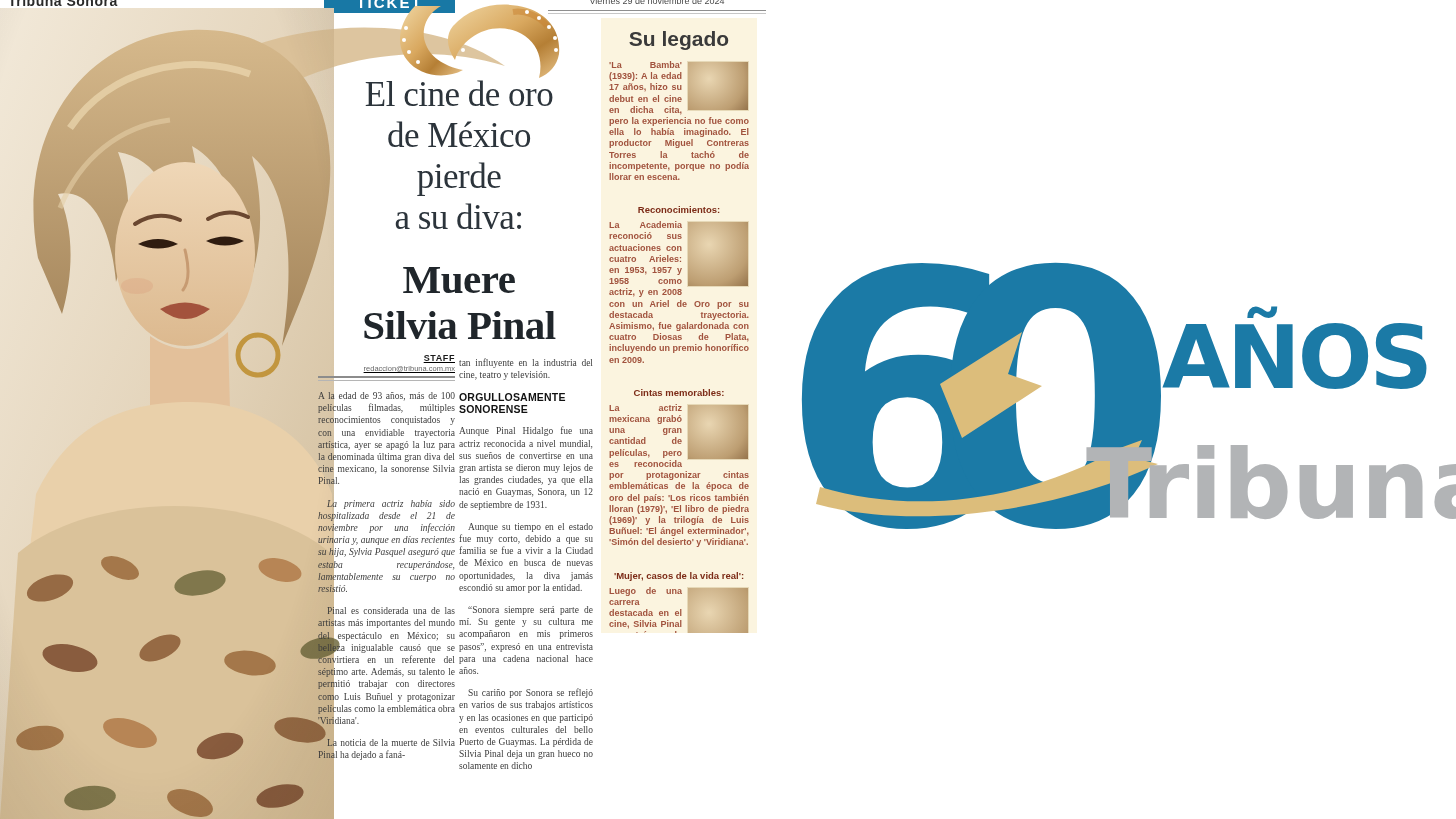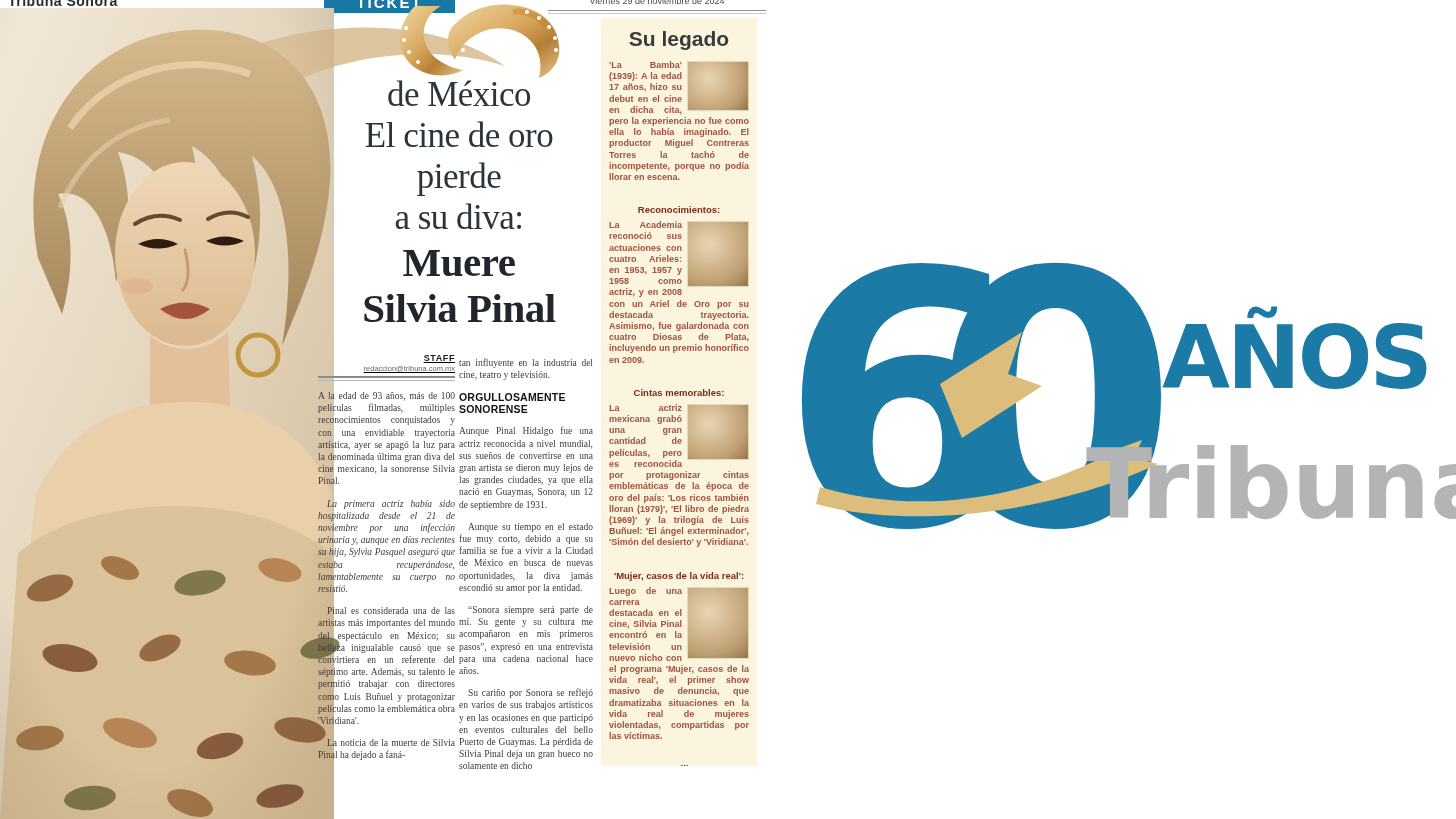--- a/index.html
+++ b/index.html
@@ -22,41 +22,41 @@
   .date-rule2{position:absolute;left:548px;top:13px;width:218px;border-top:1px solid #c7c7c7;}
 
   
   .photo{position:absolute;left:0;top:8px;width:520px;height:811px;z-index:1;pointer-events:none;}
   .film{position:absolute;left:393px;top:0;width:178px;height:80px;z-index:3;}
 
   
   .headline{position:absolute;left:318px;top:74px;width:282px;text-align:center;z-index:4;}
   .kick{font:400 35px/41px "Liberation Serif",serif;color:#2c343b;letter-spacing:-.5px;}
   .mainhead{font:700 41px/46px "Liberation Serif",serif;color:#20262b;letter-spacing:-.5px;}
-  .mainhead.first{margin-top:1px;}
+  .mainhead.first{margin-top:18px;}
 
   
   .byline{position:absolute;left:318px;top:353px;width:137px;text-align:right;z-index:4;text-decoration:underline;}
   .by-author{font:700 9px/11px "Liberation Sans",sans-serif;color:#1a1a1a;letter-spacing:.6px;}
   .by-email{font:400 7.5px/9px "Liberation Sans",sans-serif;color:#666;}
   .by-rule{margin-top:3px;height:2px;border-top:2px solid #8c8c8c;border-bottom:1px solid #b5b5b5;}
 
   
   .col{position:absolute;font:400 9.5px/12.2px "Liberation Serif",serif;color:#3b3b3b;
        text-align:justify;z-index:4;}
   .col1{left:318px;top:389px;width:137px;height:430px;overflow:hidden;}
   .col2{left:459px;top:356px;width:134px;height:463px;overflow:hidden;}
   .col p{margin:1px 0 10px 0;}
   .col p.ind{text-indent:9px;}
   .col p.ital{font-style:italic;}
   .subhead{font:700 10.5px/12px "Liberation Sans",sans-serif;color:#121212;margin:2px 0 3px 0;
            text-align:left;letter-spacing:.2px;}
 
   
-  .sidebar{position:absolute;left:601px;top:18px;width:156px;height:748px;background:#fbf4df;
+  .sidebar{position:absolute;left:601px;top:18px;width:156px;height:615px;background:#fbf4df;
            box-sizing:border-box;padding:9px 8px;overflow:hidden;z-index:4;}
   .sb-title{font:700 21px/24px "Liberation Sans",sans-serif;color:#3a3a3a;text-align:center;
             margin:0 0 9px 0;}
   .sb-sec{margin-bottom:10px;overflow:hidden;}
   .sb-head{font:700 9.5px/11px "Liberation Sans",sans-serif;color:#7c2b17;text-align:center;
            margin:11px 0 5px 0;}
   .sb-text{font:700 9px/11.2px "Liberation Sans",sans-serif;color:#a1523d;text-align:justify;}
   .sb-photo{float:right;width:62px;margin:1px 0 3px 5px;border:1px solid #e6d9b8;box-sizing:border-box;
             background:radial-gradient(circle at 35% 35%, #e9d6b2, #bd9e72 70%, #95734b);}
 
@@ -170,22 +170,22 @@
         <circle cx="70" cy="50" r="2"></circle>
         <circle cx="66" cy="59" r="2"></circle>
       <circle cx="13" cy="28" r="2"></circle>
         <circle cx="11" cy="40" r="2"></circle>
         <circle cx="16" cy="52" r="2"></circle>
         <circle cx="25" cy="62" r="2"></circle>
     </g>
   </svg>
 
   <div class="headline">
+    <div class="kick">El cine de oro</div>
     <div class="kick">de México</div>
-    <div class="kick">El cine de oro</div>
     <div class="kick">pierde</div>
     <div class="kick">a su diva:</div>
     <div class="mainhead first">Muere</div>
     <div class="mainhead">Silvia Pinal</div>
   </div>
 
   <div class="byline">
     <div class="by-author">STAFF</div>
     <div class="by-email">redaccion@tribuna.com.mx</div>
     <div class="by-rule"></div>

